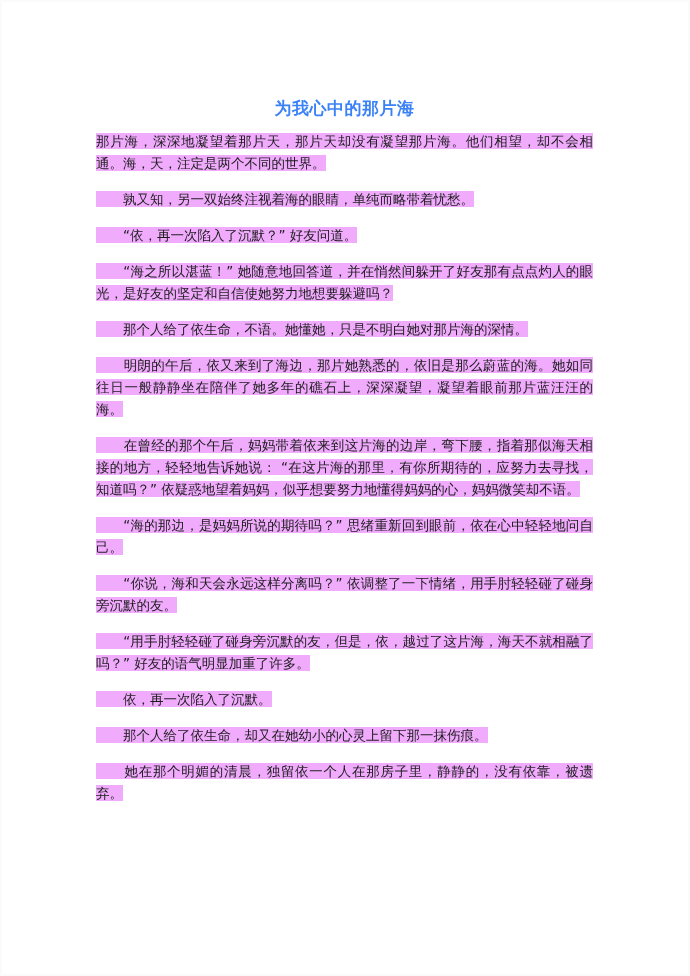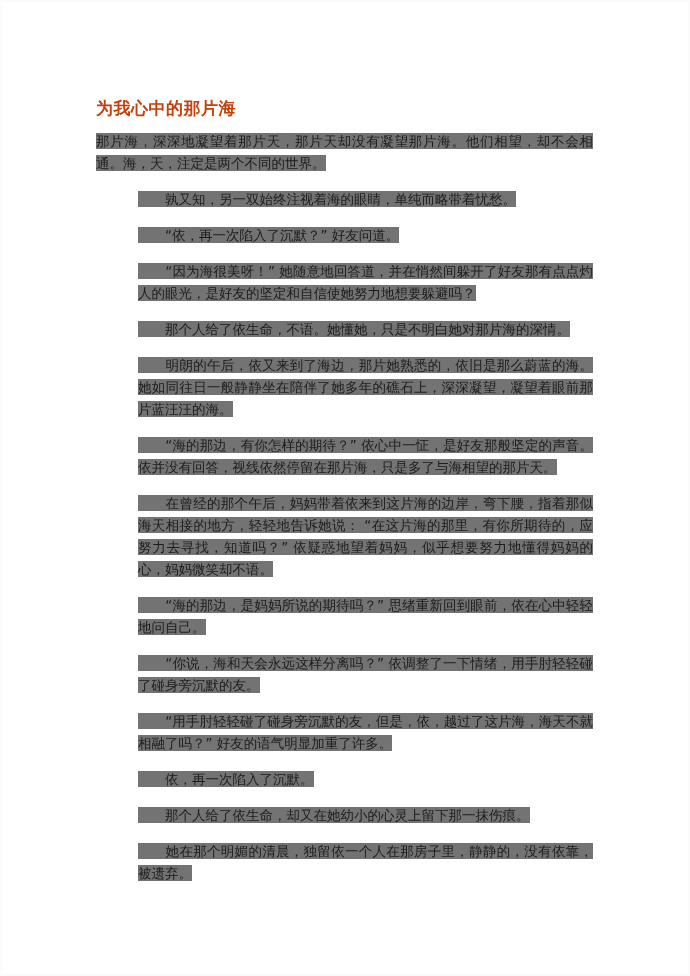--- a/index.html
+++ b/index.html
@@ -36,50 +36,49 @@
   .page-edge-bottom { left: 0;  bottom: 0; width: 690px; height: 2px; }
 
   .doc-body {
     position: absolute;
     left: 96px;
     top: 0;
     width: 497px;
   }
 
   .doc-title {
-    text-align: left;
+    text-align: center;
     font-size: 17px;
     font-weight: bold;
-    color: #c2410c;
+    color: #3b82f6;
     line-height: 24px;
     margin: 0;
     padding-top: 96px;
     padding-bottom: 10px;
     letter-spacing: 0.5px;
   }
 
   .para {
     font-size: 13.5px;
     line-height: 22px;
     color: #1c1c1c;
     margin: 0 0 14px 0;
     text-align: justify;
     text-justify: inter-ideograph;
     word-break: break-all;
   }
   
   .para > .hl {
-    background: #737373;
+    background: #f0abfc;
     box-decoration-break: clone;
     -webkit-box-decoration-break: clone;
   }
   .para.indent > .hl {
     
     padding-left: 0;
-    margin-left: 42px;
   }
   .para.indent .lead {
     white-space: pre;
   }
 </style>
 </head>
 <body>
 
 <div class="page">
 
@@ -89,24 +88,23 @@
   <div class="page-edge-right"></div>
 
   <div class="doc-body">
 
     <h1 class="doc-title">为我心中的那片海</h1>
 
     <div id="paragraph-container">
         <p class="para"><span class="hl">那片海，深深地凝望着那片天，那片天却没有凝望那片海。他们相望，却不会相通。海，天，注定是两个不同的世界。</span></p>
         <p class="para indent"><span class="hl"><span class="lead">　　</span><span>孰又知，另一双始终注视着海的眼睛，单纯而略带着忧愁。</span></span></p>
         <p class="para indent"><span class="hl"><span class="lead">　　</span><span>“依，再一次陷入了沉默？” 好友问道。</span></span></p>
-        <p class="para indent"><span class="hl"><span class="lead">　　</span><span>“因为海很美呀！” 她随意地回答道，并在悄然间躲开了好友那有点点灼人的眼光，是好友的坚定和自信使她努力地想要躲避吗？</span></span></p>
+        <p class="para indent"><span class="hl"><span class="lead">　　</span><span>“海之所以湛蓝！” 她随意地回答道，并在悄然间躲开了好友那有点点灼人的眼光，是好友的坚定和自信使她努力地想要躲避吗？</span></span></p>
         <p class="para indent"><span class="hl"><span class="lead">　　</span><span>那个人给了依生命，不语。她懂她，只是不明白她对那片海的深情。</span></span></p>
         <p class="para indent"><span class="hl"><span class="lead">　　</span><span>明朗的午后，依又来到了海边，那片她熟悉的，依旧是那么蔚蓝的海。她如同往日一般静静坐在陪伴了她多年的礁石上，深深凝望，凝望着眼前那片蓝汪汪的海。</span></span></p>
-        <p class="para indent"><span class="hl"><span class="lead">　　</span><span>“海的那边，有你怎样的期待？” 依心中一怔，是好友那般坚定的声音。依并没有回答，视线依然停留在那片海，只是多了与海相望的那片天。</span></span></p>
         <p class="para indent"><span class="hl"><span class="lead">　　</span><span>在曾经的那个午后，妈妈带着依来到这片海的边岸，弯下腰，指着那似海天相接的地方，轻轻地告诉她说： “在这片海的那里，有你所期待的，应努力去寻找，知道吗？” 依疑惑地望着妈妈，似乎想要努力地懂得妈妈的心，妈妈微笑却不语。</span></span></p>
         <p class="para indent"><span class="hl"><span class="lead">　　</span><span>“海的那边，是妈妈所说的期待吗？” 思绪重新回到眼前，依在心中轻轻地问自己。</span></span></p>
         <p class="para indent"><span class="hl"><span class="lead">　　</span><span>“你说，海和天会永远这样分离吗？” 依调整了一下情绪，用手肘轻轻碰了碰身旁沉默的友。</span></span></p>
         <p class="para indent"><span class="hl"><span class="lead">　　</span><span>“用手肘轻轻碰了碰身旁沉默的友，但是，依，越过了这片海，海天不就相融了吗？” 好友的语气明显加重了许多。</span></span></p>
         <p class="para indent"><span class="hl"><span class="lead">　　</span><span>依，再一次陷入了沉默。</span></span></p>
         <p class="para indent"><span class="hl"><span class="lead">　　</span><span>那个人给了依生命，却又在她幼小的心灵上留下那一抹伤痕。</span></span></p>
         <p class="para indent"><span class="hl"><span class="lead">　　</span><span>她在那个明媚的清晨，独留依一个人在那房子里，静静的，没有依靠，被遗弃。</span></span></p>
       </div>
 
   </div>

